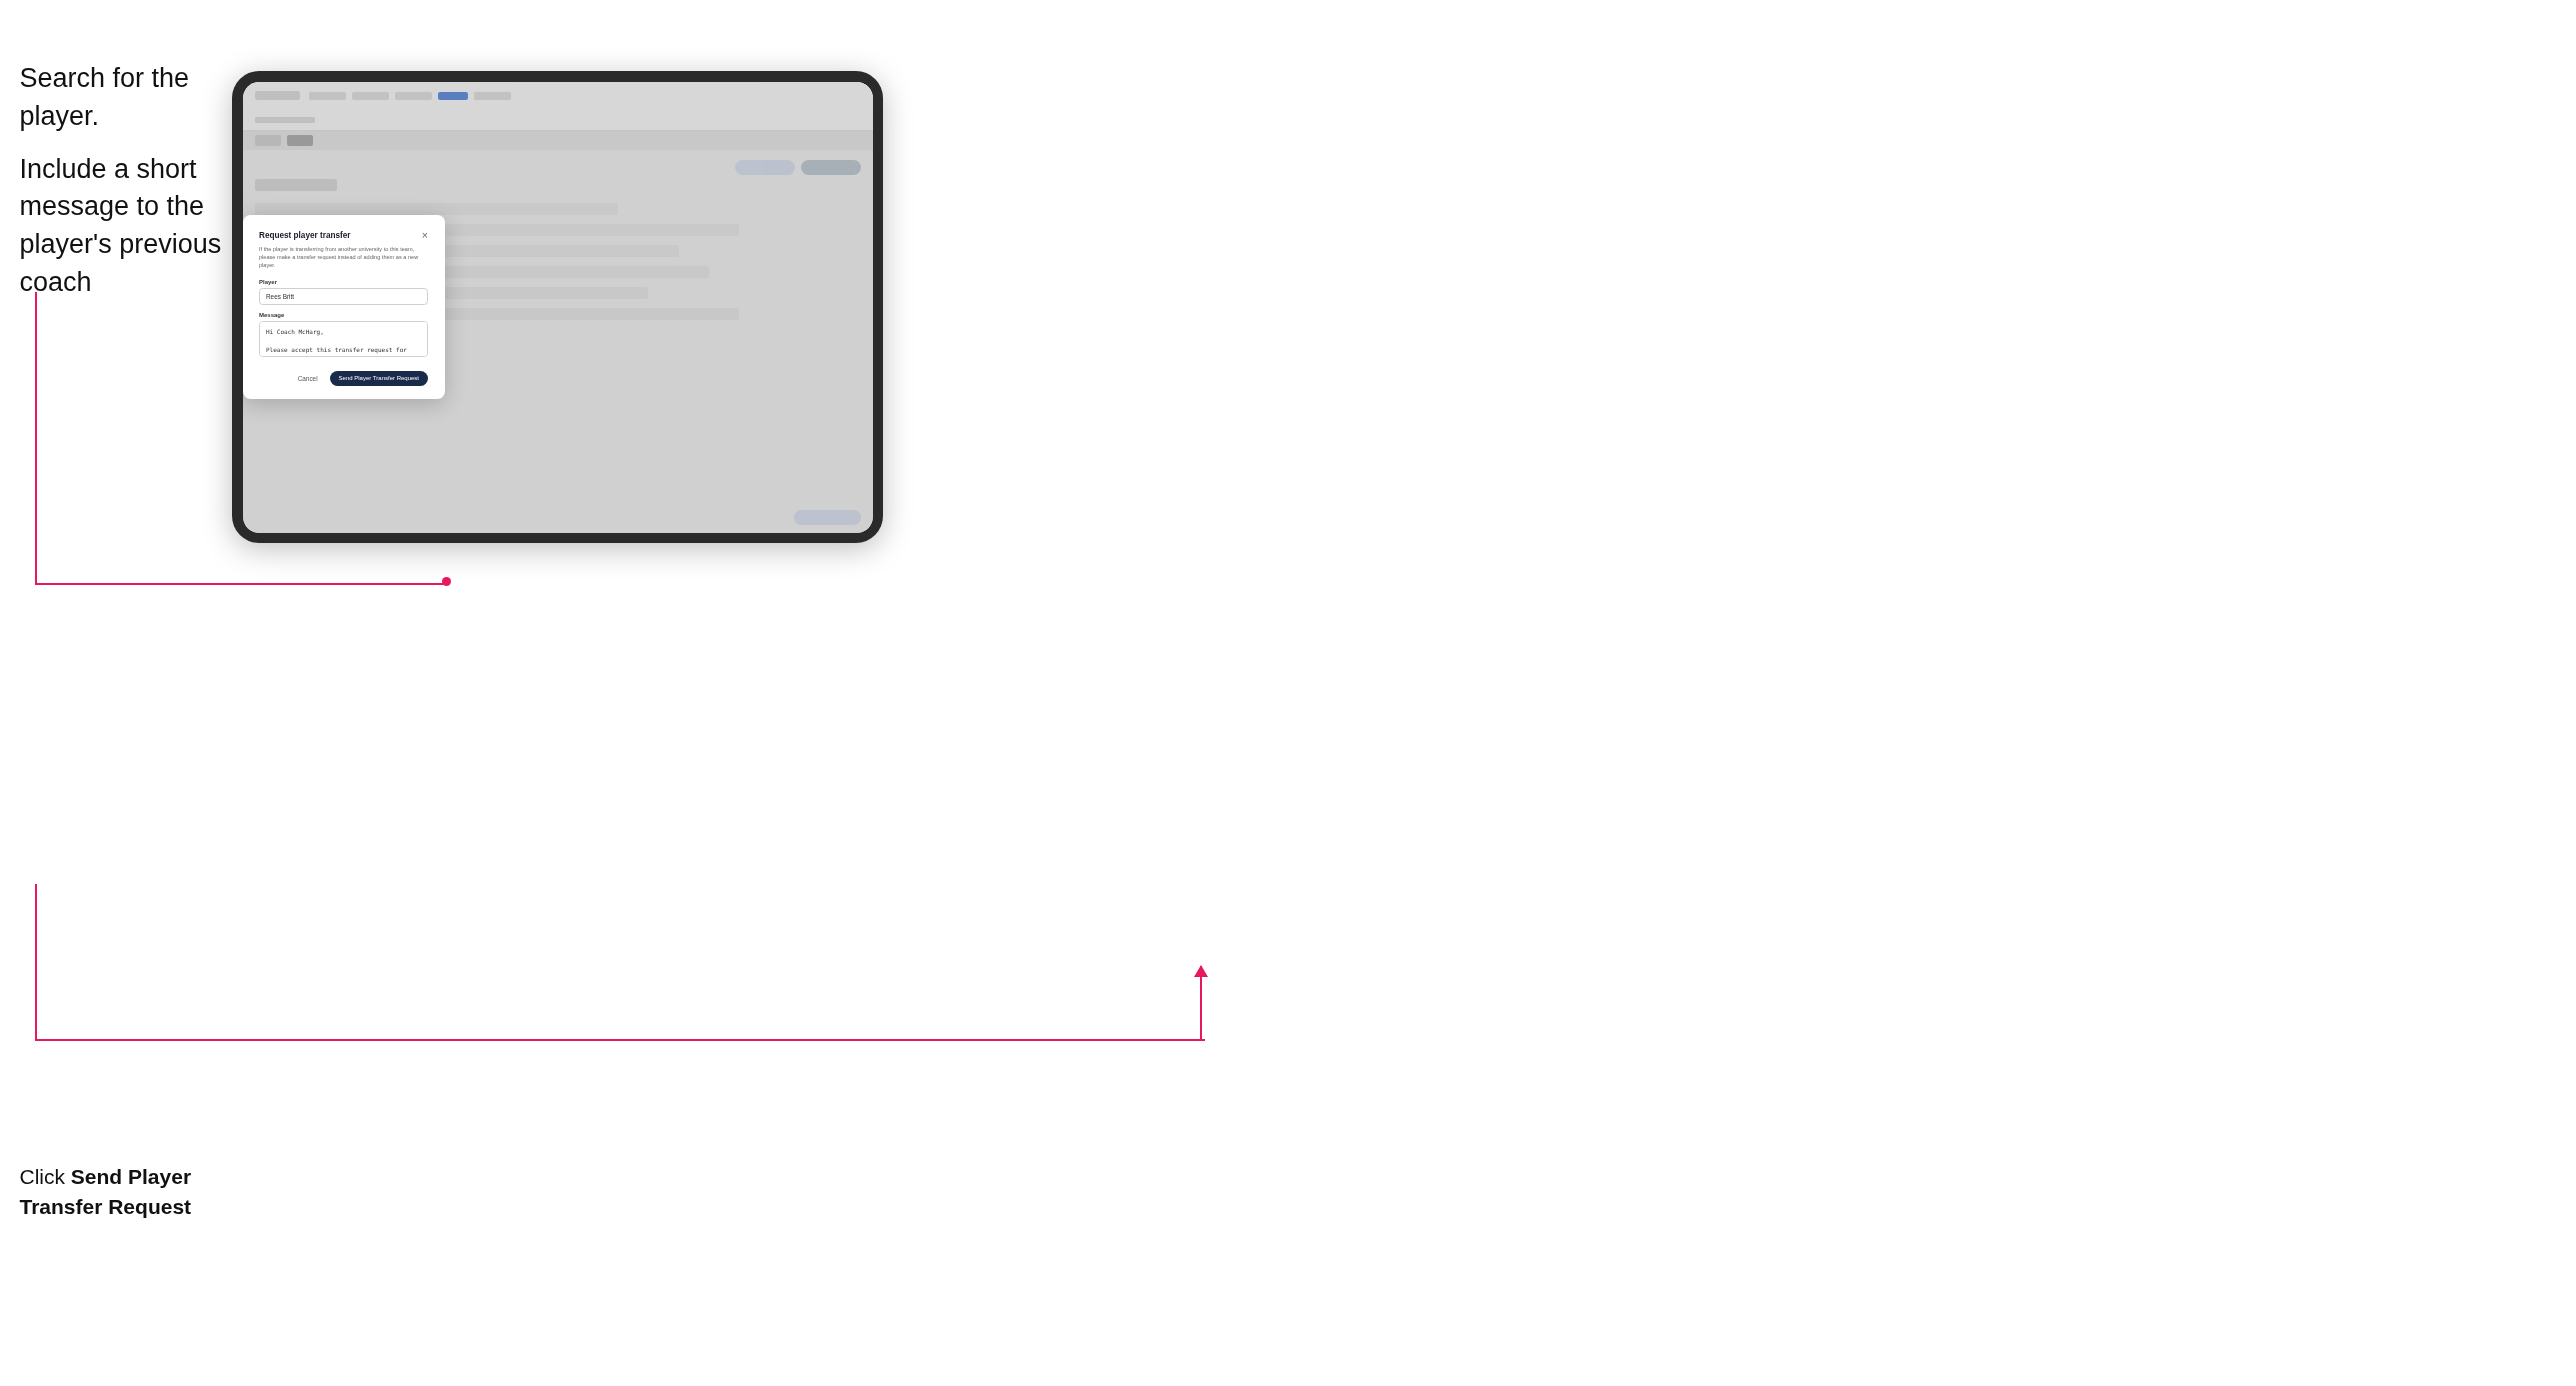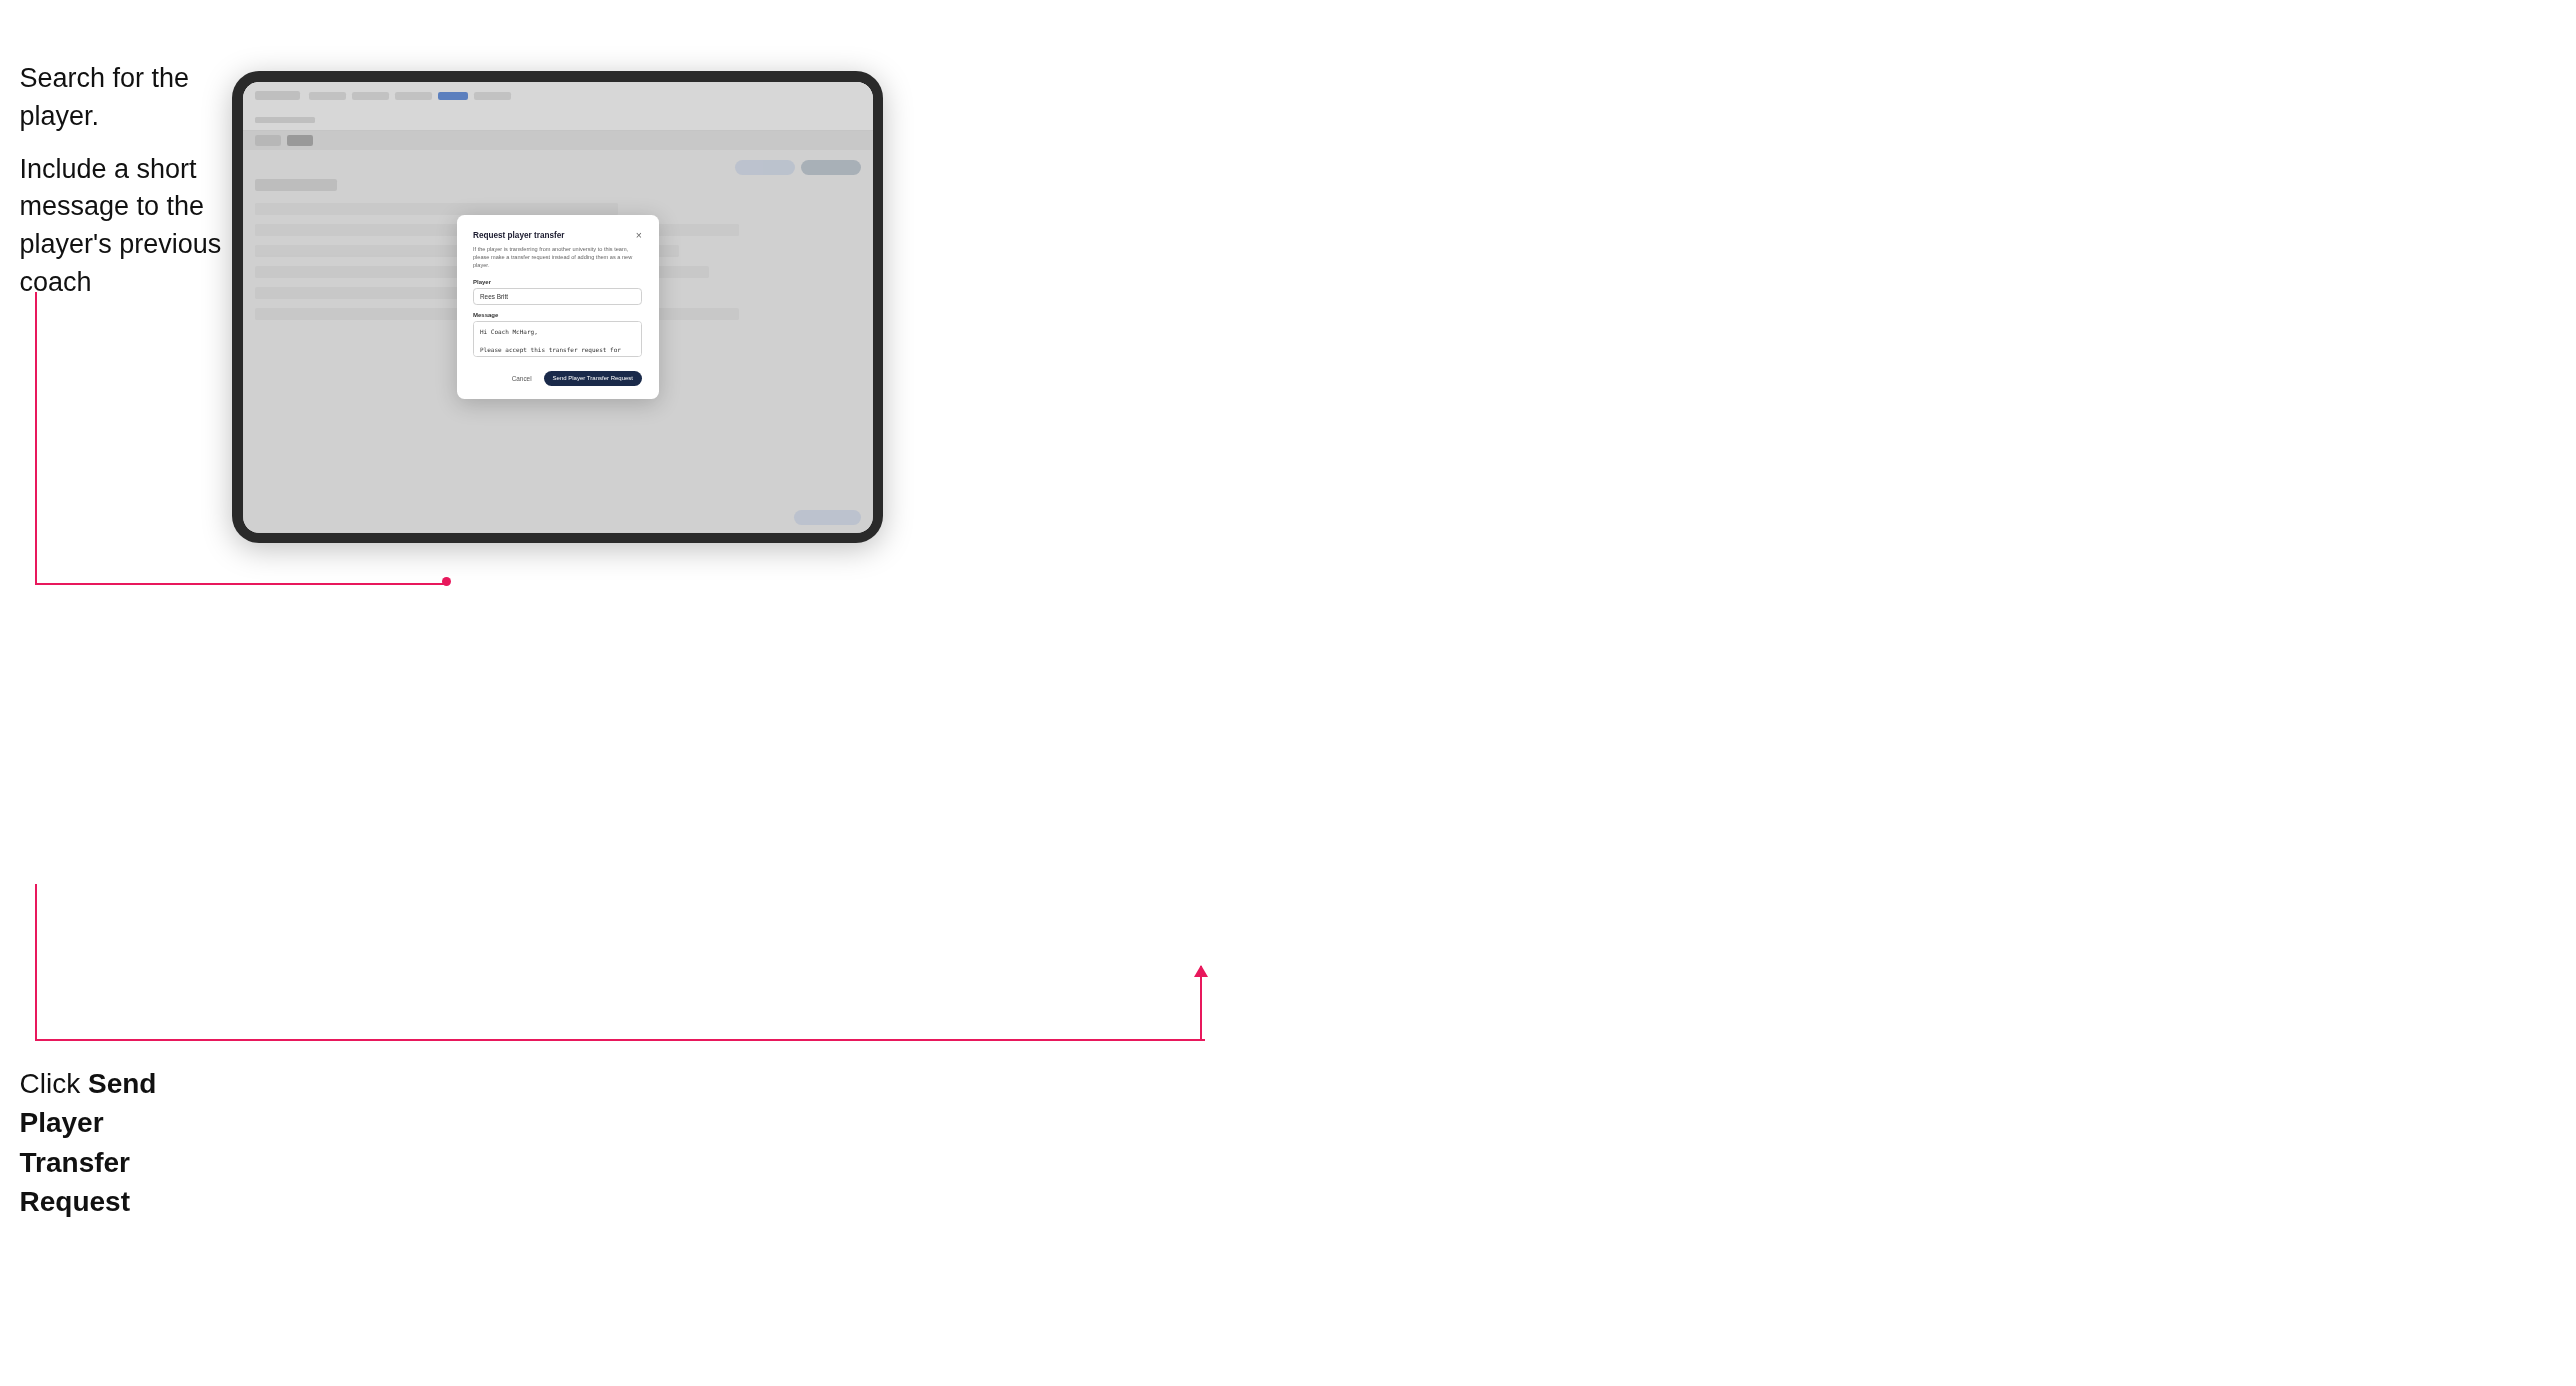--- a/index.html
+++ b/index.html
@@ -23,21 +23,21 @@
       font-size: 27px;
       color: #111;
       line-height: 1.4;
       margin-bottom: 15px;
     }
     .annotation-text-bottom {
       position: absolute;
       left: 19.5px;
       bottom: 165px;
       width: 202px;
-      font-size: 28px;
+      font-size: 21px;
       color: #111;
       line-height: 1.4;
     }
     .annotation-text-bottom strong {
       font-weight: 700;
     }
 
     
     .arrow-line-1 {
       position: absolute;
@@ -252,21 +252,21 @@
       opacity: 0.5;
     }
 
     
     .modal-overlay {
       position: absolute;
       inset: 0;
       background: rgba(0,0,0,0.15);
       display: flex;
       align-items: center;
-      justify-content: center;
+      justify-content: flex-start;
     }
     .modal-box {
       background: #fff;
       border-radius: 7.5px;
       padding: 15px 16.5px 13.5px;
       width: 202px;
       box-shadow: 0 4.5px 22.5px rgba(0,0,0,0.2);
       position: relative;
     }
     .modal-header {

